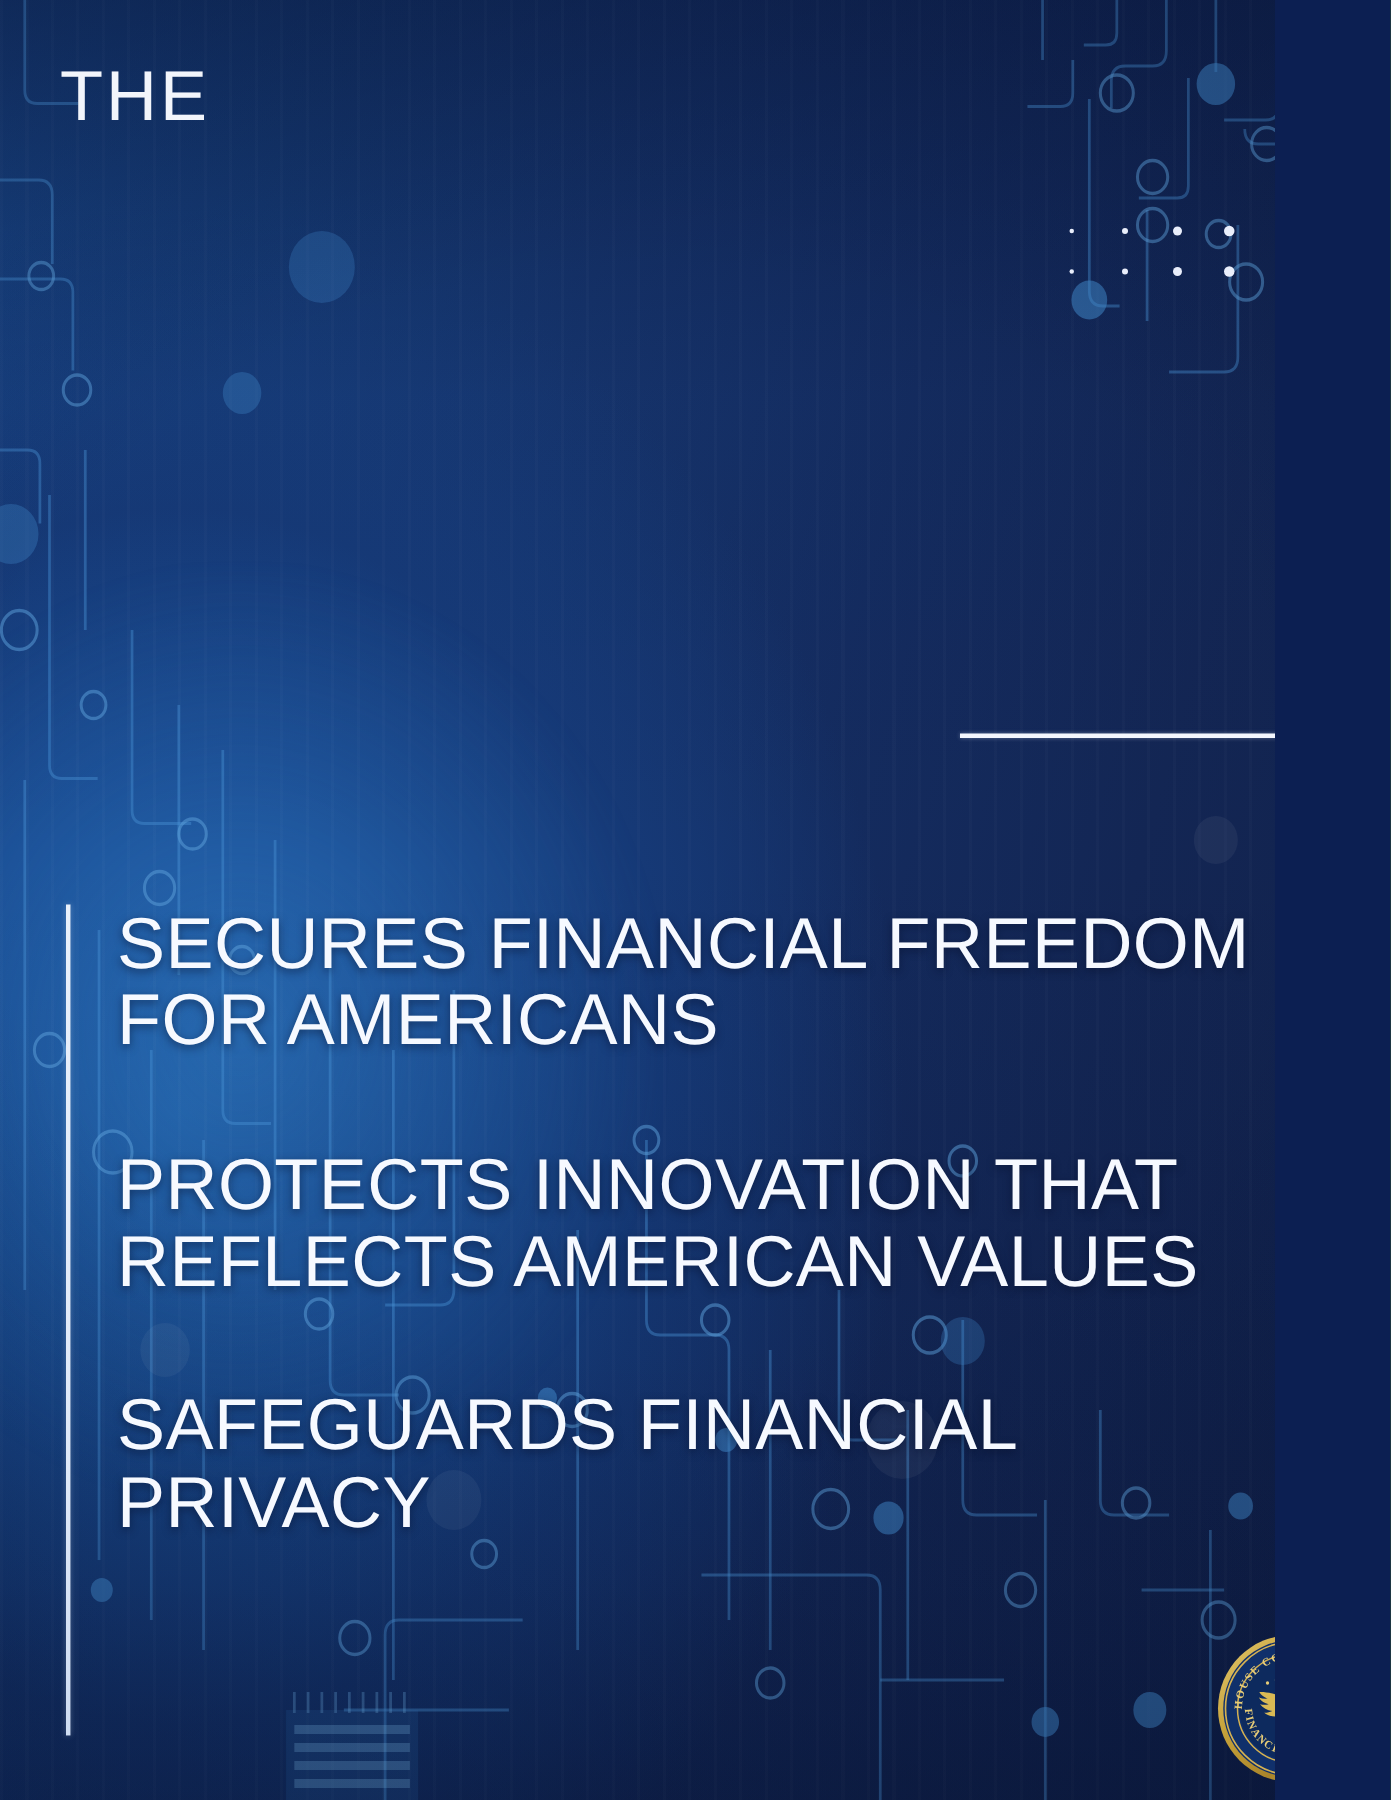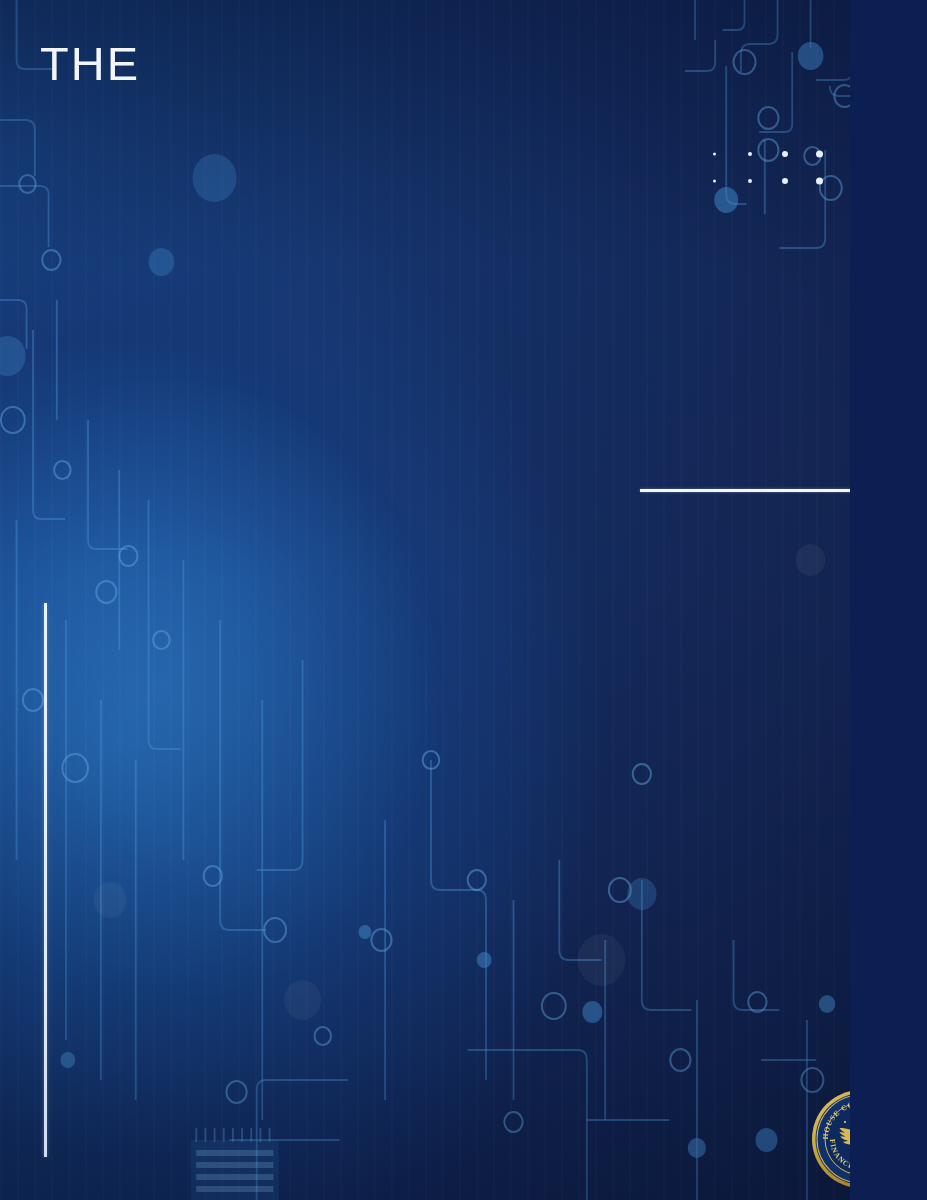--- a/index.html
+++ b/index.html
@@ -280,20 +280,25 @@
           <i style="width: 6px; height: 6px; left: 71.5px;"></i>
           <i style="width: 7px; height: 7px; left: 106px;"></i>
           <i style="width: 9px; height: 9px; left: 140px;"></i>
         </span>
     </div>
 
     <div class="title-rule"></div>
 
     <div class="accent-bar"></div>
 
+    <div class="bullets">
+      <div class="bullet">SECURES FINANCIAL FREEDOM FOR AMERICANS</div>
+      <div class="bullet">PROTECTS INNOVATION THAT REFLECTS AMERICAN VALUES</div>
+      <div class="bullet">SAFEGUARDS FINANCIAL PRIVACY</div>
+    </div>
 
     <div class="seal">
       <svg viewBox="0 0 100 100" xmlns="http://www.w3.org/2000/svg">
         <defs>
           <linearGradient id="gold" x1="0" y1="0" x2="1" y2="1">
             <stop offset="0%" stop-color="#e3c871"></stop>
             <stop offset="35%" stop-color="#c6a23a"></stop>
             <stop offset="65%" stop-color="#a9842a"></stop>
             <stop offset="100%" stop-color="#d8bc62"></stop>
           </linearGradient>

